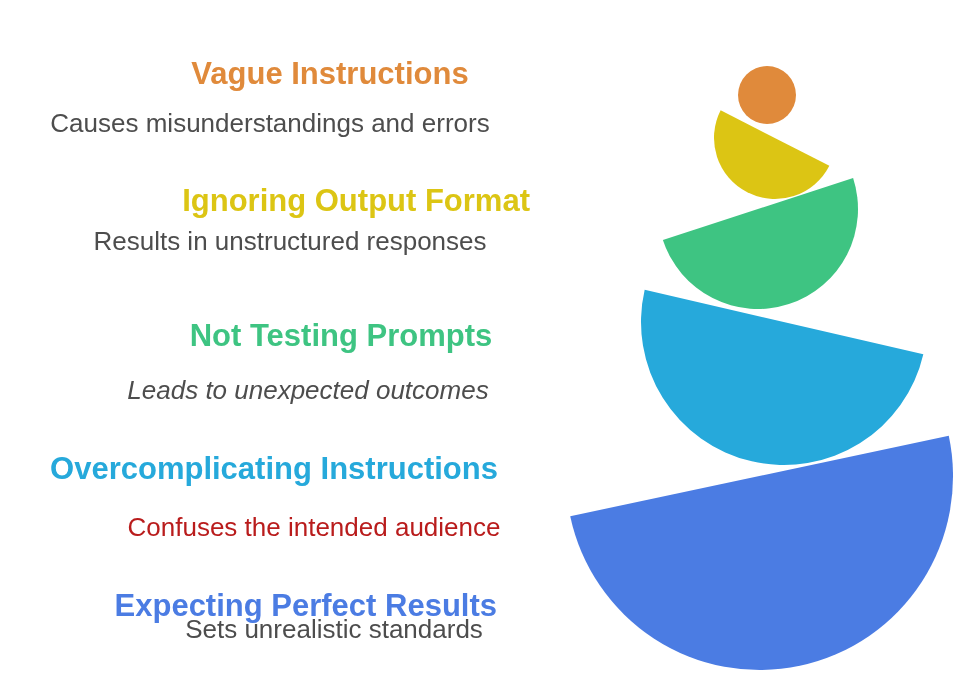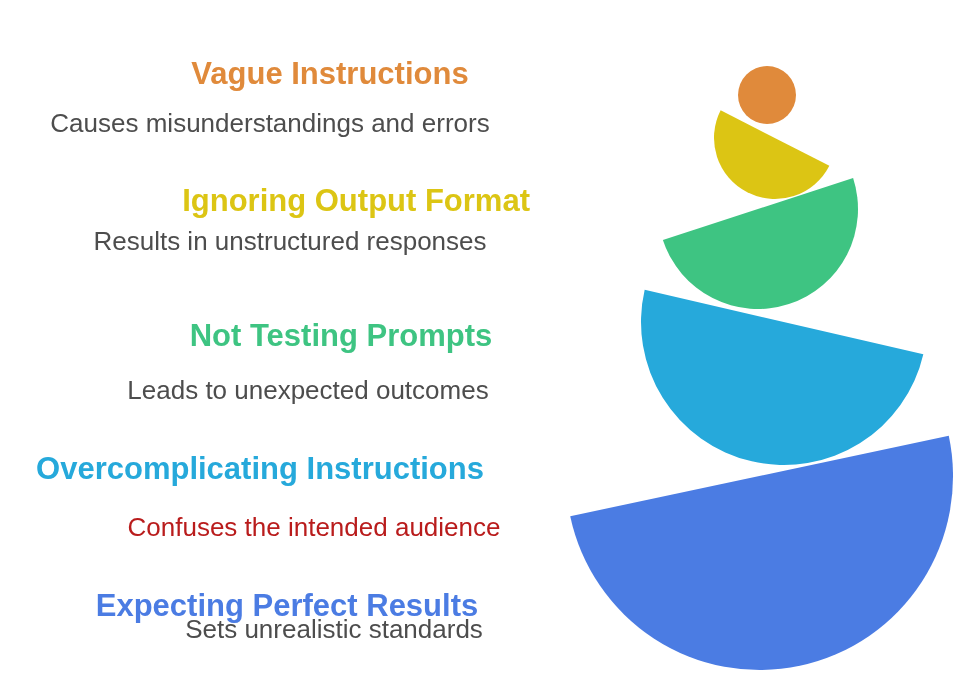--- a/index.html
+++ b/index.html
@@ -34,23 +34,23 @@
     border-radius:0 0 50% 50% / 0 0 100% 100%;
     transform-origin:50% 0;
   }
   
   .pos-h0{left:180px;top:56px;width:300px;}
   .pos-d0{left:35px;top:109px;width:470px;}
   .pos-h1{left:110px;top:183px;width:420px;text-align:right;}
   .pos-d1{left:80px;top:227px;width:420px;}
   .pos-h2{left:155px;top:318px;width:372px;}
   .pos-d2{left:118px;top:376px;width:380px;}
-  .pos-h3{left:0;top:451px;width:520px;}
+  .pos-h3{left:14px;top:451px;width:520px;}
   .pos-d3{left:104px;top:513px;width:420px;}
-  .pos-h4{left:77px;top:588px;width:420px;}
+  .pos-h4{left:77px;top:588px;width:420px;text-align:right;}
   .pos-d4{left:174px;top:615px;width:320px;}
   
   .pos-s0{left:738px;top:66px;width:58px;height:58px;}
   .pos-s1{left:714px;top:138px;width:122px;height:61px;transform:rotate(27deg);}
   .pos-s2{left:658px;top:209px;width:200px;height:100px;transform:rotate(-18deg);}
   .pos-s3{left:641px;top:322px;width:286px;height:143px;transform:rotate(13deg);}
   .pos-s4{left:566px;top:476px;width:387px;height:194px;transform:rotate(-12deg);}
 </style>
 </head>
 <body>
@@ -58,21 +58,21 @@
 <div class="canvas">
 
   <section>
     <div class="heading pos-h0" style="color: rgb(224, 138, 59);">Vague Instructions</div>
     <div class="desc pos-d0" style="color: rgb(77, 77, 77);">Causes misunderstandings and errors</div>
 
     <div class="heading pos-h1" style="color: rgb(220, 197, 20);">Ignoring Output Format</div>
     <div class="desc pos-d1" style="color: rgb(77, 77, 77);">Results in unstructured responses</div>
 
     <div class="heading pos-h2" style="color: rgb(62, 196, 130);">Not Testing Prompts</div>
-    <div class="desc pos-d2" style="color: rgb(77, 77, 77);">Leads to unexpected outcomes</div>
+    <div class="desc pos-d2" style="color: rgb(77, 77, 77); font-style: italic;">Leads to unexpected outcomes</div>
 
     <div class="heading pos-h3" style="color: rgb(38, 169, 219);">Overcomplicating Instructions</div>
     <div class="desc pos-d3" style="color: #b91c1c;">Confuses the intended audience</div>
 
     <div class="heading pos-h4" style="color: rgb(75, 124, 227);">Expecting Perfect Results</div>
     <div class="desc pos-d4" style="color: rgb(77, 77, 77);">Sets unrealistic standards</div>
   </section>
 
   <section>
     <div class="circle pos-s0" style="background-color: rgb(224, 138, 59);"></div>

